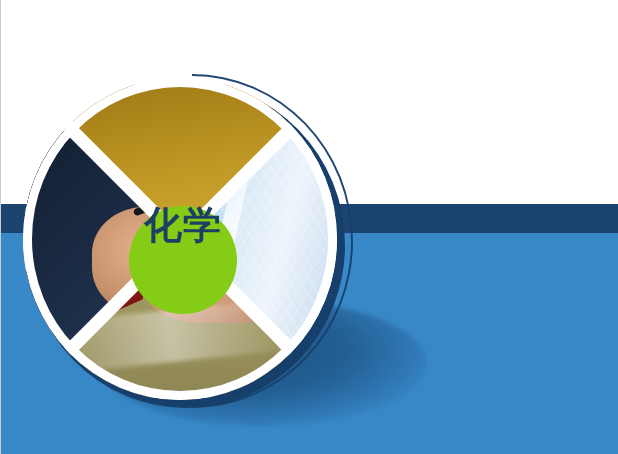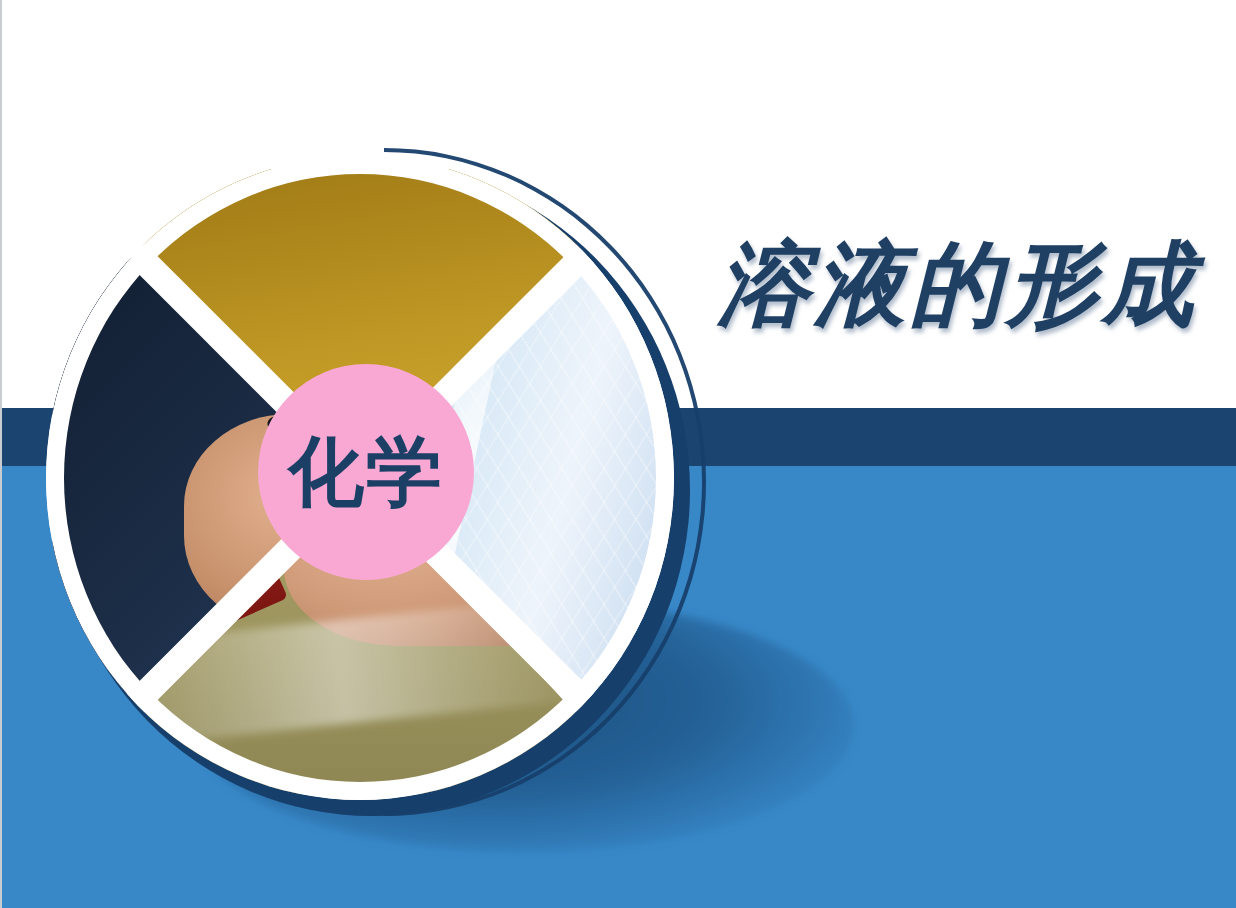--- a/index.html
+++ b/index.html
@@ -229,26 +229,26 @@
     left: 0; top: 0;
     width: 314px; height: 322px;
     border-radius: 50%;
     box-shadow: inset 0 0 0 9px #ffffff;
     pointer-events: none;
   }
 
   
   .center-circle {
     position: absolute;
-    left: 106px; top: 104px;
+    left: 106px; top: 128px;
     width: 108px; height: 108px;
     border-radius: 50%;
-    background: #f9a8d4;
+    background: #84cc16;
     display: flex;
-    align-items: center;
+    align-items: flex-start;
     justify-content: center;
   }
   .center-label {
     font-family: "DejaVu Sans", "Liberation Sans", sans-serif;
     font-size: 38px;
     font-weight: bold;
     color: #1c3f66;
     letter-spacing: 1px;
     line-height: 1;
     white-space: nowrap;
@@ -327,15 +327,14 @@
       <div class="disc-rim"></div>
 
       <div class="center-circle">
         <span class="center-label">化学</span>
       </div>
     </div>
   </div>
 
   <div class="accent-arc"></div>
 
-  <div class="title">溶液的形成</div>
 
 </div>
 
 </body></html>

